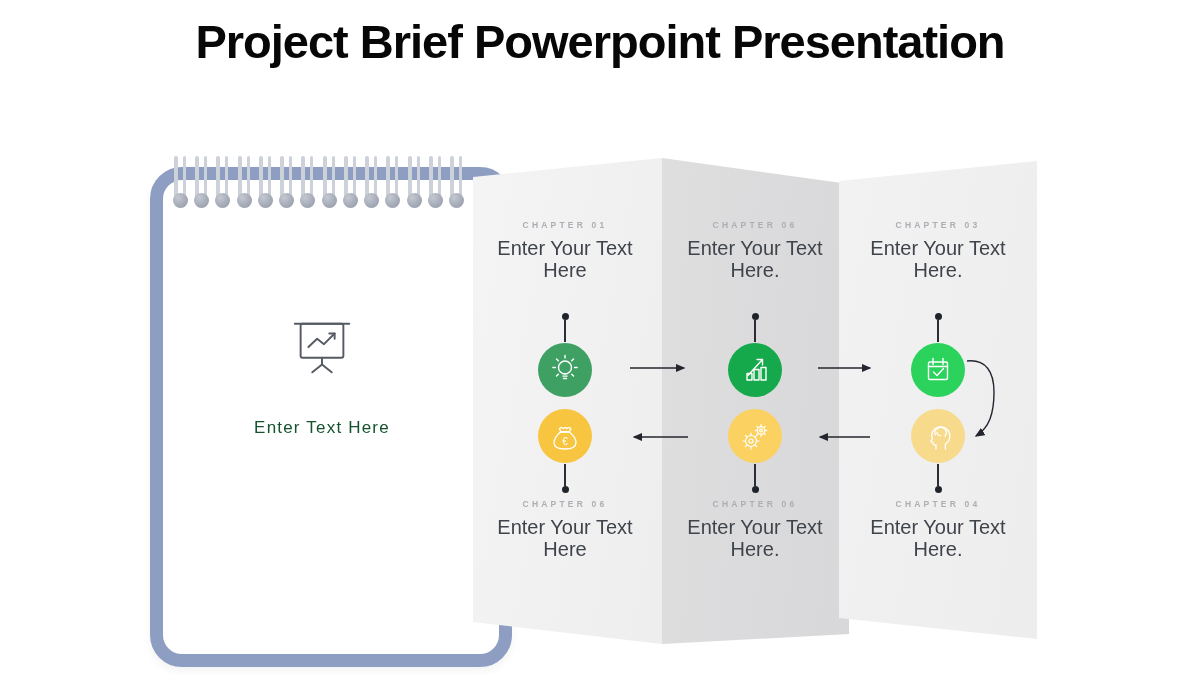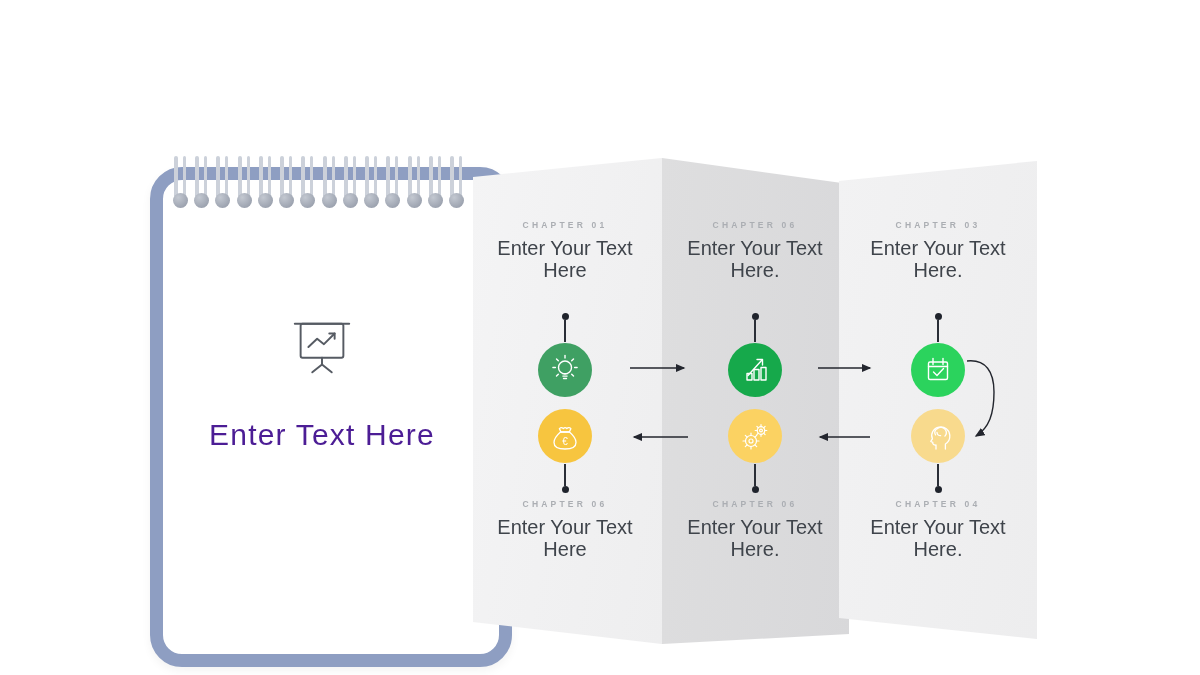--- a/index.html
+++ b/index.html
@@ -15,21 +15,21 @@
     background:#ffffff;border:13px solid #8E9EC2;border-radius:32px;z-index:1;
     box-shadow:0 4px 10px rgba(0,0,0,.05);}
   .rings{position:absolute;left:0;top:0;z-index:3;}
   .ring{position:absolute;top:156px;width:14px;height:48px;}
   .ring .leg{position:absolute;top:0;width:3.5px;height:42px;background:#ccd1da;border-radius:2px;}
   .ring .leg.l{left:1px}.ring .leg.r{right:1px}
   .ring .ball{position:absolute;left:50%;top:37px;width:15px;height:15px;margin-left:-7.5px;
     border-radius:50%;background:radial-gradient(circle at 35% 30%, #c3c8d1, #8e95a3);}
   .nb-icon{position:absolute;left:288px;top:314px;z-index:2;}
   .nb-text{position:absolute;left:162px;top:418px;width:320px;text-align:center;z-index:2;
-    font-size:30px;font-weight:400;letter-spacing:1.2px;color:#4c1d95;}
+    font-size:17px;font-weight:400;letter-spacing:1.2px;color:#14532d;}
 
   
   .panel{position:absolute;z-index:2;}
   .panel.p1{left:473px;top:158px;width:189px;height:486px;
     background:linear-gradient(100deg,#f4f4f5,#eeeeef);
     clip-path:polygon(0 19px,189px 0,189px 486px,0 464px);
     filter:drop-shadow(0 4px 4px rgba(0,0,0,.12));}
   .panel.p2{left:662px;top:158px;width:187px;height:486px;
     background:linear-gradient(95deg,#dededf,#d8d8da);
     clip-path:polygon(0 0,187px 26px,187px 476px,0 486px);
@@ -54,20 +54,21 @@
   .badge{width:56px;height:56px;}
 
   
   .flow-overlay{position:absolute;left:0;top:0;z-index:5;pointer-events:none;}
 </style>
 </head>
 <body>
 
 <div class="stage">
 
+  <div class="slide-title">Project Brief Powerpoint Presentation</div>
 
   <div class="notebook-body"></div>
   <div class="rings">
     <div class="ring" style="left:173px">
         <i class="leg l"></i>
         <i class="leg r"></i>
         <i class="ball"></i>
       </div>
     <div class="ring" style="left:194px">
         <i class="leg l"></i>

